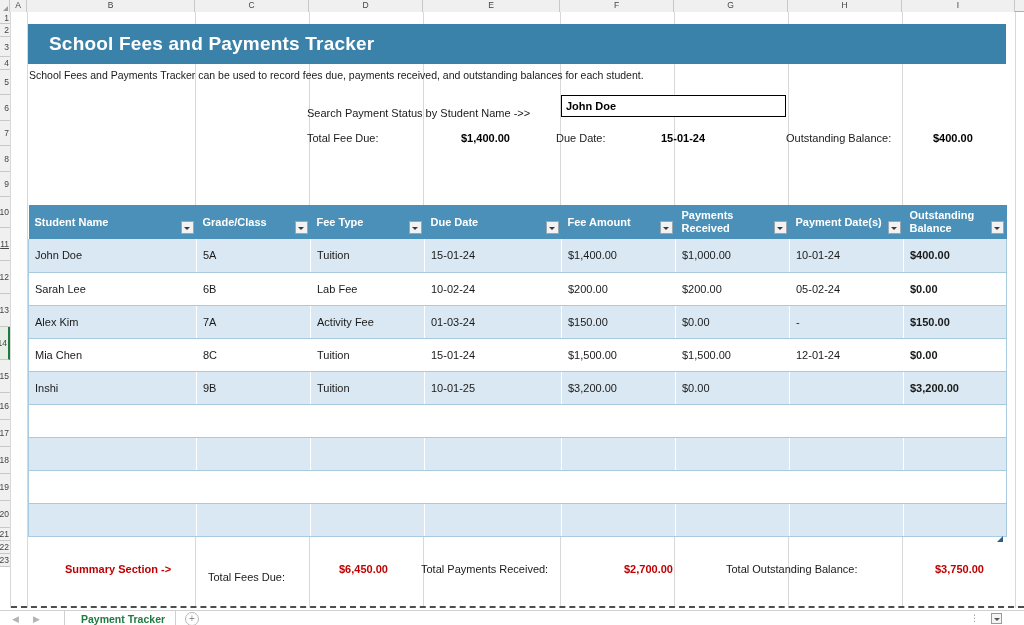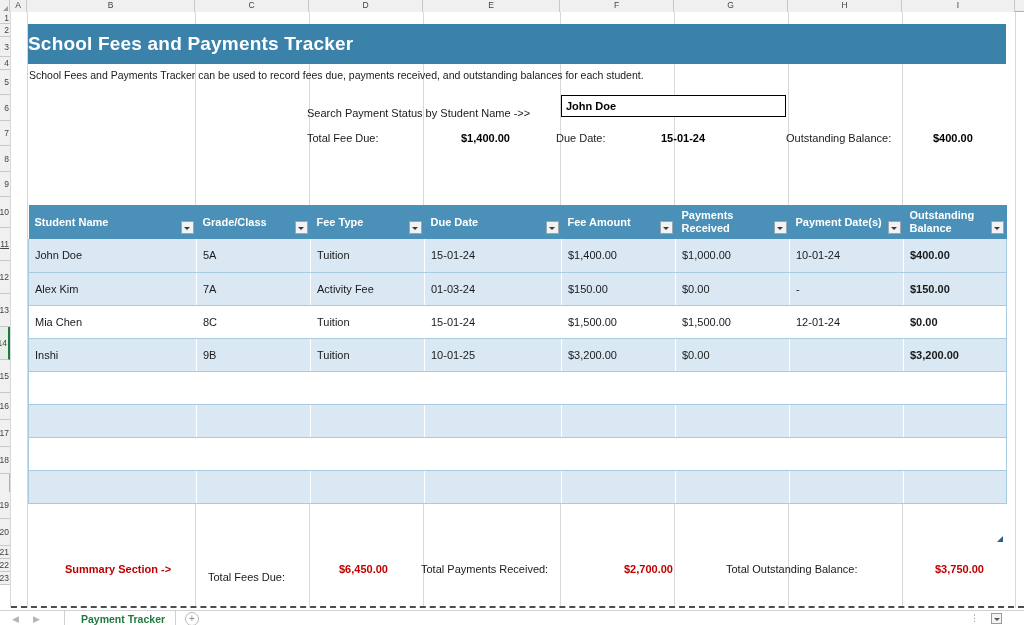--- a/index.html
+++ b/index.html
@@ -117,21 +117,21 @@
     width: 978px;
     height: 40px;
     background: #3b82ab;
     display: flex;
     align-items: center;
   }
   .title-text {
     color: #ffffff;
     font-size: 19px;
     font-weight: bold;
-    padding-left: 0;
+    padding-left: 21px;
     letter-spacing: 0.2px;
   }
 
   .subtitle {
     position: absolute;
     left: 18px; top: 57px;
     font-size: 10.5px;
     color: #1a1a1a;
     white-space: nowrap;
   }
@@ -415,21 +415,21 @@
       <div class="row-head" style="height: 25px; line-height: 25px;">9</div>
       <div class="row-head" style="height: 31px; line-height: 31px;">10</div>
       <div class="row-head" style="height: 33px; line-height: 33px; text-decoration: underline;">11</div>
       <div class="row-head" style="height: 33px; line-height: 33px;">12</div>
       <div class="row-head" style="height: 33px; line-height: 33px;">13</div>
       <div class="row-head selected" style="height: 33px; line-height: 33px;">14</div>
       <div class="row-head" style="height: 33px; line-height: 33px;">15</div>
       <div class="row-head" style="height: 27px; line-height: 27px;">16</div>
       <div class="row-head" style="height: 27px; line-height: 27px;">17</div>
       <div class="row-head" style="height: 27px; line-height: 27px;">18</div>
-      <div class="row-head" style="height: 27px; line-height: 27px; margin-top: 18px;">19</div>
+      <div class="row-head" style="height: 27px; line-height: 27px;">19</div>
       <div class="row-head" style="height: 27px; line-height: 27px;">20</div>
       <div class="row-head" style="height: 13px; line-height: 13px;">21</div>
       <div class="row-head" style="height: 13px; line-height: 13px;">22</div>
       <div class="row-head" style="height: 13px; line-height: 13px;">23</div>
     </div>
 
   <div class="vline" style="left:10px;"></div>
   <div class="vline" style="left:27px;"></div>
   <div class="vline" style="left:195px;"></div>
   <div class="vline" style="left:309px;"></div>
@@ -511,20 +511,30 @@
           <tr class="odd">
             <td>John Doe</td>
             <td>5A</td>
             <td>Tuition</td>
             <td>15-01-24</td>
             <td>$1,400.00</td>
             <td>$1,000.00</td>
             <td>10-01-24</td>
             <td class="bal-due">$400.00</td>
           </tr>
+          <tr class="even">
+            <td>Sarah Lee</td>
+            <td>6B</td>
+            <td>Lab Fee</td>
+            <td>10-02-24</td>
+            <td>$200.00</td>
+            <td>$200.00</td>
+            <td>05-02-24</td>
+            <td class="bal-paid">$0.00</td>
+          </tr>
           <tr class="odd">
             <td>Alex Kim</td>
             <td>7A</td>
             <td>Activity Fee</td>
             <td>01-03-24</td>
             <td>$150.00</td>
             <td>$0.00</td>
             <td>-</td>
             <td class="bal-due">$150.00</td>
           </tr>

